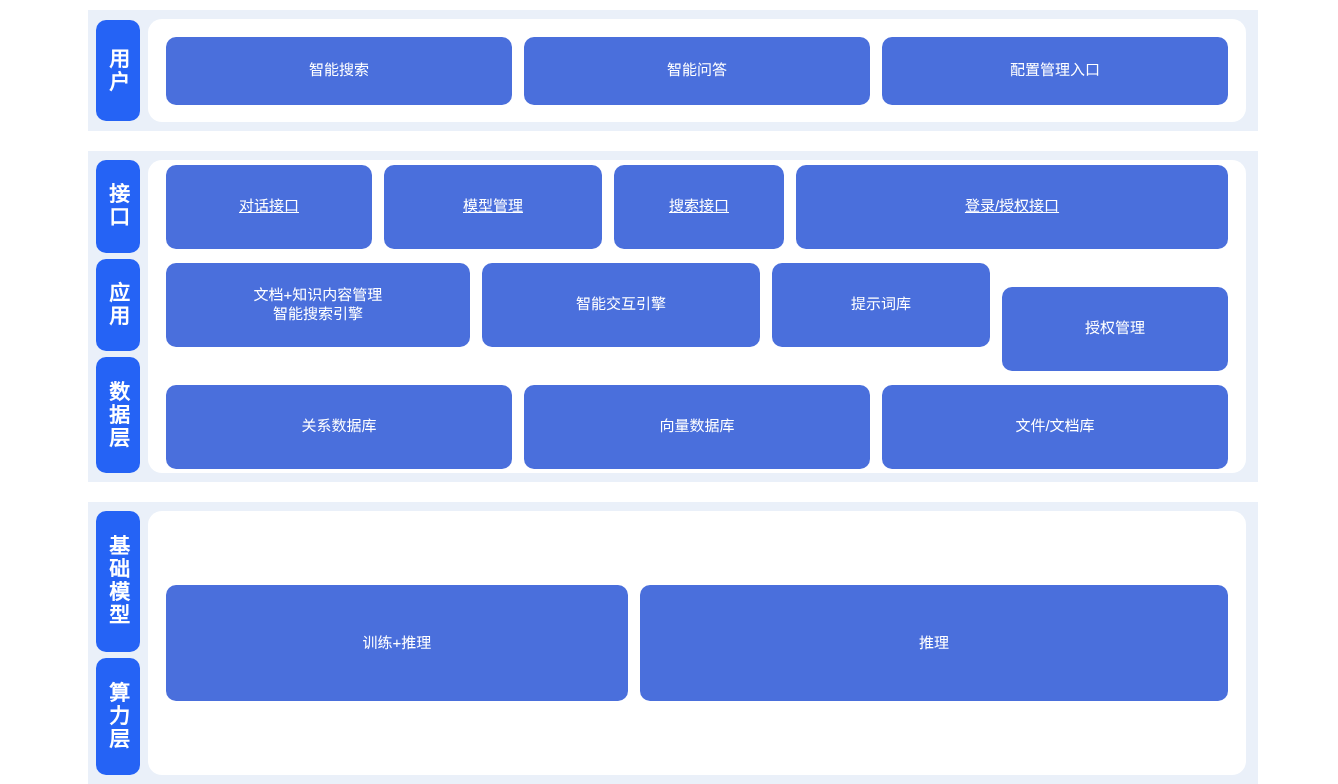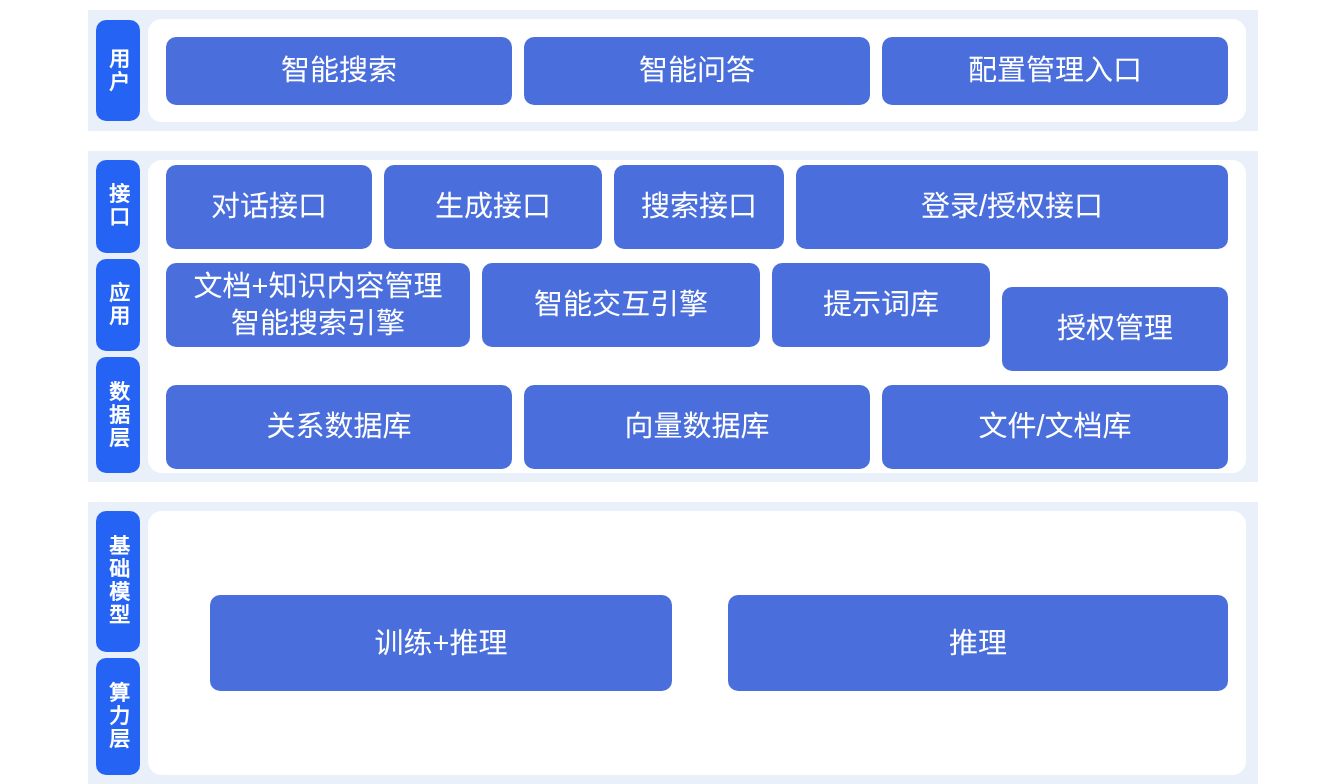--- a/index.html
+++ b/index.html
@@ -88,37 +88,37 @@
 
   
   .box {
     background: #4a6fdc;
     color: #ffffff;
     border-radius: 10px;
     display: flex;
     align-items: center;
     justify-content: center;
     text-align: center;
-    font-size: 29px;
+    font-size: 15px;
     line-height: 1.25;
     padding: 6px 10px;
     box-sizing: border-box;
     white-space: pre-line;
   }
 
   
   #sec-user { top: 10px; height: 121px; }
   #sec-user .panel { margin-top: 9px; margin-bottom: 9px; padding: 12px 18px; }
   #sec-user .box { height: 68px; flex: 1 1 0; }
 
   
   #sec-app { top: 151px; height: 331px; }
   #sec-app .rail { gap: 6px; padding: 9px 0; }
   #sec-app .panel { margin-top: 9px; margin-bottom: 9px; padding: 14px 18px; gap: 14px; }
-  #sec-app .r-api .box   { height: 84px; }
+  #sec-app .r-api .box   { height: 84px; text-decoration: underline; }
   #sec-app .r-app .box   { height: 84px; }
   #sec-app .r-data .box  { height: 84px; flex: 1 1 0; }
 
   
   .r-api .b1 { flex: 0 0 206px; }
   .r-api .b2 { flex: 0 0 218px; }
   .r-api .b3 { flex: 0 0 202px; }
   .r-api .b4 { flex: 0 0 170px; }
   .r-api .b5 { flex: 1 1 auto; }
 
@@ -126,21 +126,21 @@
   .r-app .b1 { flex: 0 0 304px; }
   .r-app .b2 { flex: 0 0 278px; }
   .r-app .b3 { flex: 0 0 218px; }
   .r-app .b4 { flex: 1 1 auto; margin-top: 24px; }
 
   
   #sec-base { top: 502px; height: 282px; }
   #sec-base .rail { gap: 6px; padding: 9px 0; }
   #sec-base .panel { margin-top: 9px; margin-bottom: 9px; padding: 16px 18px; gap: 14px; }
   #sec-base .r-model .box { height: 88px; }
-  #sec-base .r-compute .box { height: 96px; margin-left: 44px; }
+  #sec-base .r-compute .box { height: 116px; }
 
   .r-model .b1 { flex: 0 0 396px; font-size: 22px; }
   .r-model .b2 { flex: 0 0 262px; }
   .r-model .b3 { flex: 1 1 auto; }
 
   .r-compute .b1 { flex: 0 0 462px; }
   .r-compute .b2 { flex: 1 1 auto; }
 </style>
 </head>
 <body>
@@ -163,21 +163,21 @@
   <div class="section" id="sec-app">
     <div class="rail">
       <div class="rail-tab">接口</div>
       <div class="rail-tab">应用</div>
       <div class="rail-tab">数据层</div>
     </div>
     <div class="panel">
 
       <div class="row r-api">
         <div class="box b1">对话接口</div>
-        <div class="box b2">生成接口</div>
+        <div class="box b2">模型管理</div>
         <div class="box b4">搜索接口</div>
         <div class="box b5">登录/授权接口</div>
       </div>
 
       <div class="row r-app">
         <div class="box b1">文档+知识内容管理
 智能搜索引擎</div>
         <div class="box b2">智能交互引擎</div>
         <div class="box b3">提示词库</div>
         <div class="box b4">授权管理</div>

